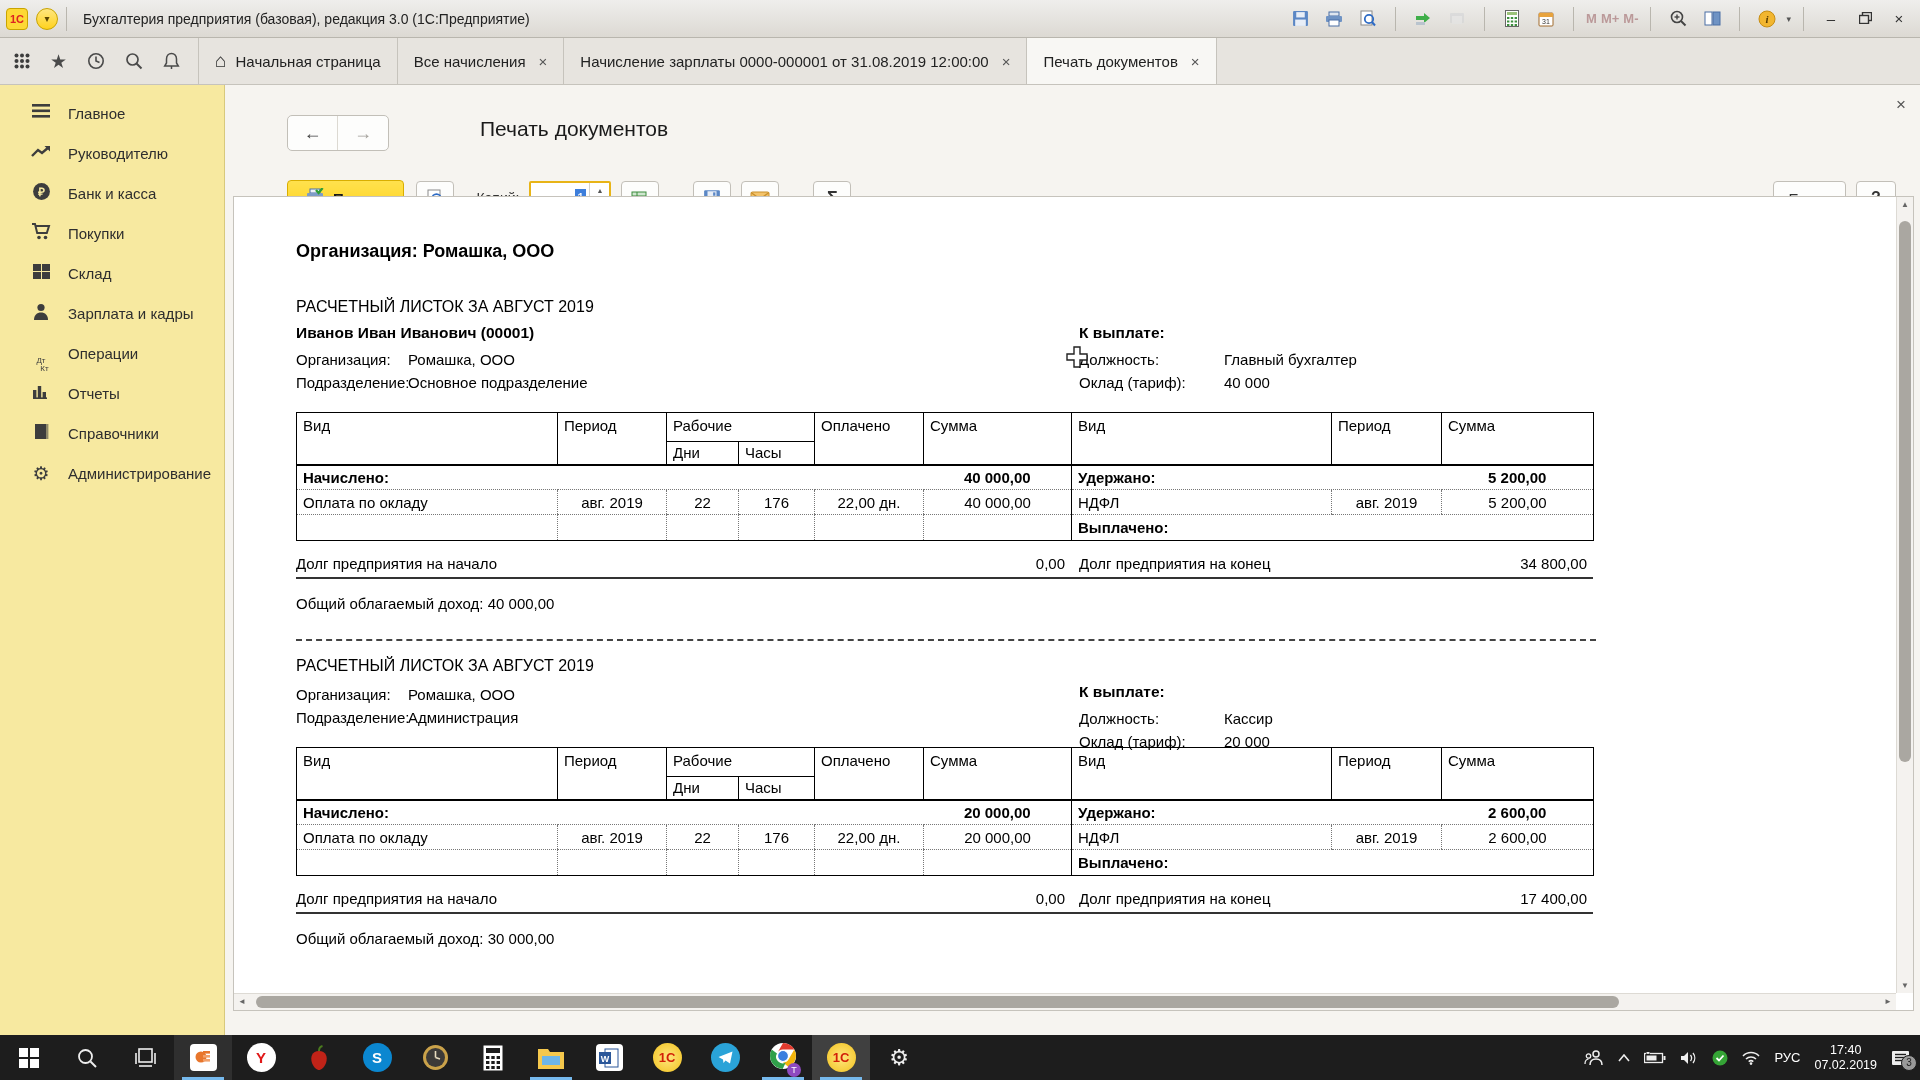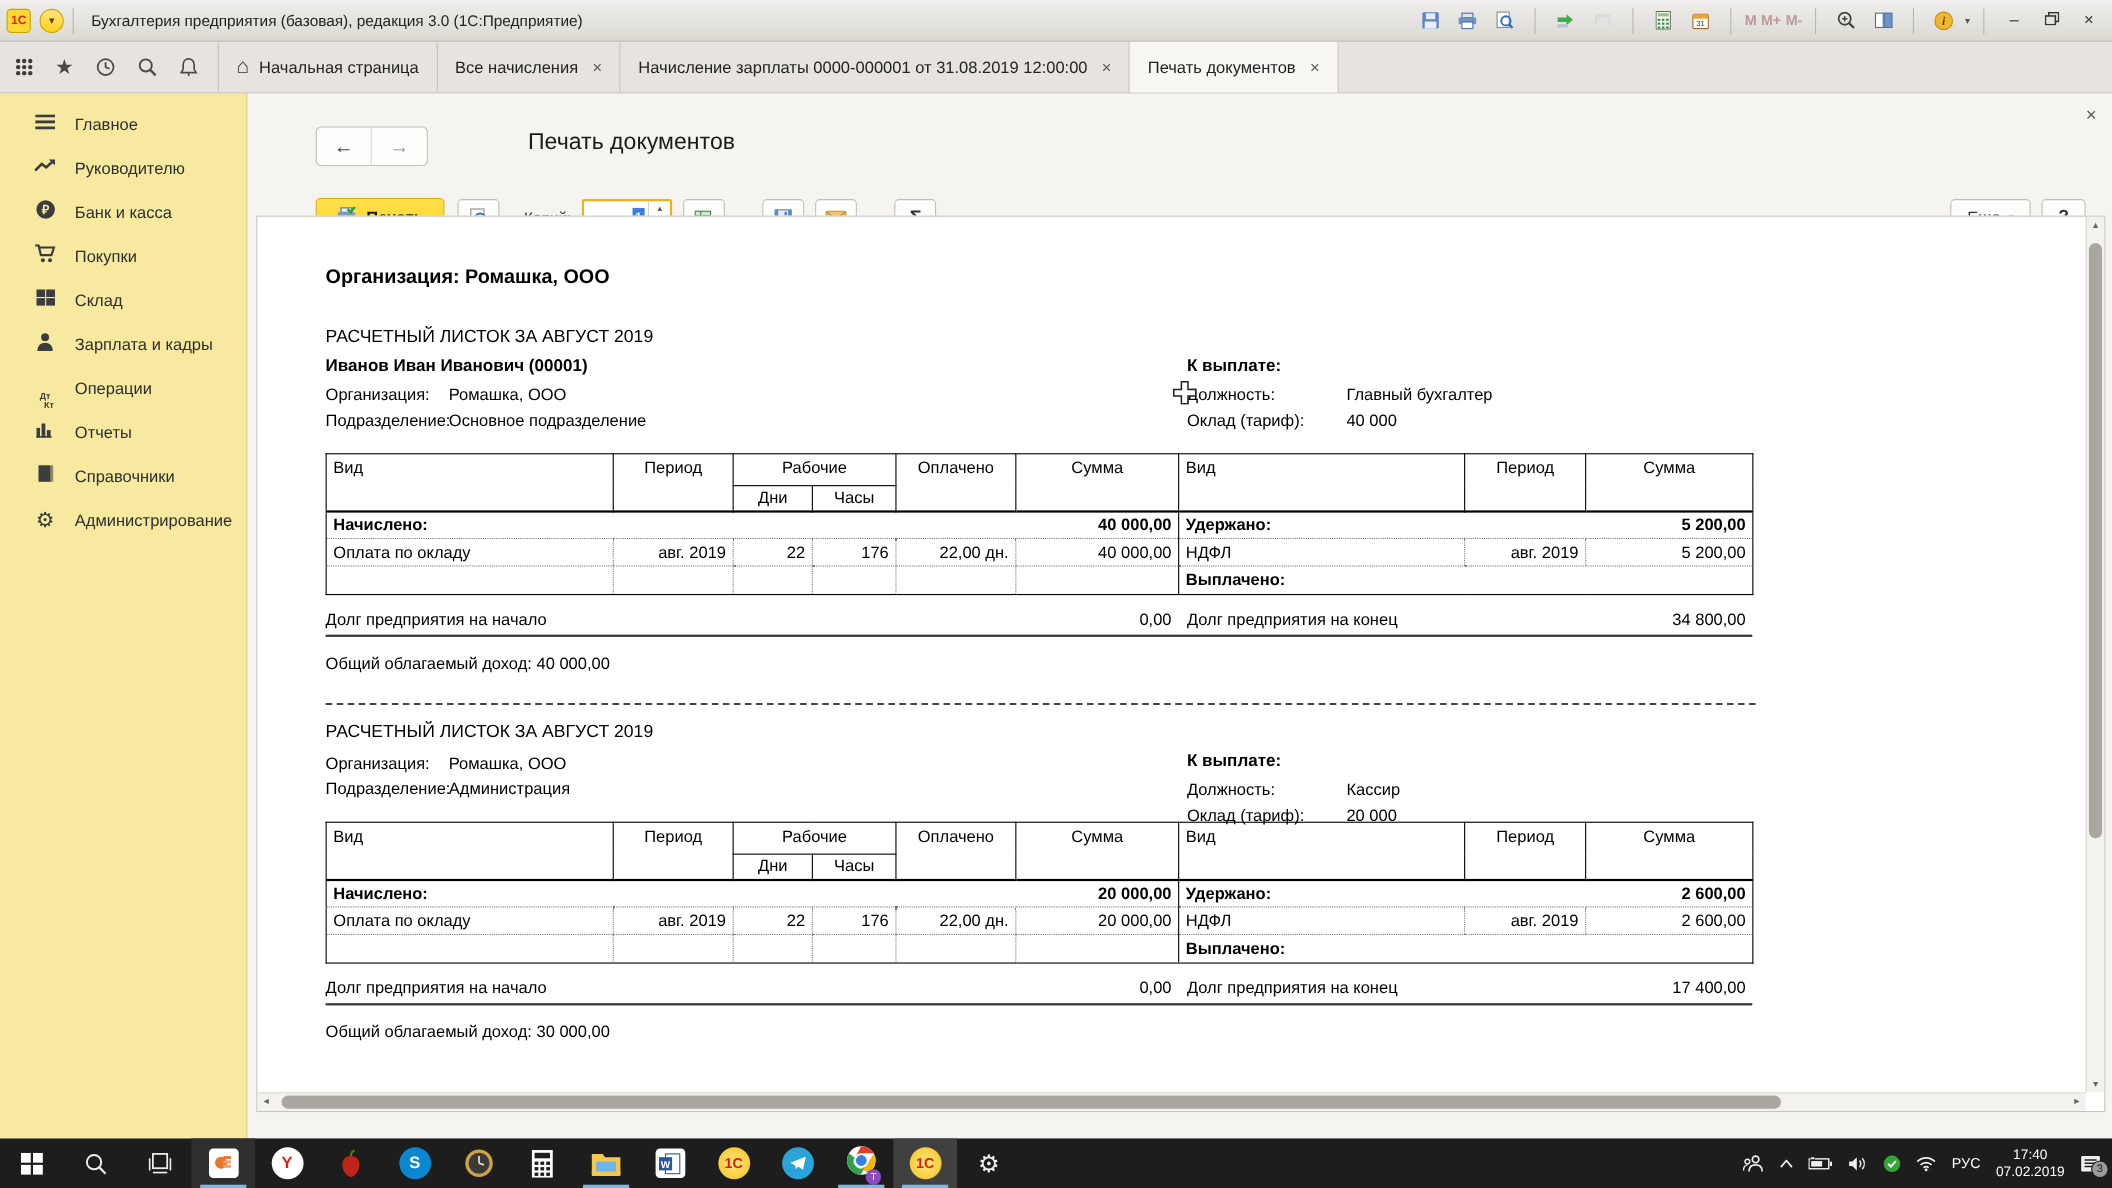--- a/index.html
+++ b/index.html
@@ -32,21 +32,21 @@
   .tab.active { background:#f8f7f4; }
   .tab .tclose { color:#555; font-size:15px; margin-left:4px; }
   .home-ico { font-size:19px; color:#333; }
 
   
   .sidebar { position:absolute; left:0; top:85px; width:225px; bottom:45px; background:#f7e9a0;
     border-right:1px solid #d8c97d; padding-top:8px; }
   .side-item { height:40px; display:flex; align-items:center; gap:16px; padding-left:30px; cursor:default; }
   .side-item .sico { width:22px; text-align:center; color:#3d3d3d; flex:0 0 22px; }
   .side-item .slabel { font-size:15px; color:#2e2e2e; }
-  .dtkt { font-size:8px; font-weight:bold; line-height:8px; color:#3d3d3d; text-align:left;margin-top:24px; }
+  .dtkt { font-size:8px; font-weight:normal; line-height:8px; color:#3d3d3d; text-align:left;margin-top:24px; }
 
   
   .content { position:absolute; left:225px; top:85px; right:0; bottom:45px; background:#f6f4f0; }
   .form-close { position:absolute; right:14px; top:10px; font-size:17px; color:#555; }
   .navgroup { position:absolute; left:62px; top:30px; display:flex; border:1px solid #c2bfb8; border-radius:5px;
     overflow:hidden; background:#fdfdfc; }
   .navbtn { width:50px; height:34px; display:flex; align-items:center; justify-content:center; font-size:18px; }
   .navbtn.back { color:#3d3d3d; border-right:1px solid #dcd9d2; }
   .navbtn.fwd { color:#a3a09a; }
   .page-title { position:absolute; left:255px; top:32px; font-size:21px; color:#1a1a1a; }
@@ -81,25 +81,25 @@
   .emp { font-weight:bold; font-size:15.5px; margin-bottom:6px; }
   .kv { display:flex; line-height:23px; }
   .kv .k { width:112px; flex:0 0 112px; }
   .ps-right { position:absolute; left:783px; top:0; width:510px; }
   .ps-right .topay { font-weight:bold; font-size:15.5px; margin-bottom:6px; }
   .ps-right .kv .k { width:145px; flex:0 0 145px; }
 
   table.ps { border-collapse:collapse; table-layout:fixed; width:1297px; margin-top:18px; }
   table.ps td { font-size:15px; padding:1px 6px; overflow:hidden; white-space:nowrap; }
   table.ps .hd td { border:1px solid #000; }
-  td.num { text-align:right; }
+  td.num { text-align:center; }
   td.b { font-weight:bold; }
   tr.hrow1 td { height:29px; vertical-align:top; padding-top:4px; }
   tr.hrow2 td { height:23px; }
-  tr.hrow1 td.c, tr.hrow2 td.c { text-align:center; }
+  tr.hrow1 td.c, tr.hrow2 td.c { text-align:left; }
   tr.trow td { border-top:2px solid #000; border-bottom:1px dotted #777; height:25px; }
   tr.drow td { border-bottom:1px dotted #777; height:25px; }
   tr.prow td { border-bottom:1px solid #000; height:26px; }
   .vs { border-left:1px dotted #777; }
   .vsolid { border-left:1px solid #000 !important; }
   .ledge { border-left:1px solid #000 !important; }
   .redge { border-right:1px solid #000 !important; }
 
   .debt-row { width:1297px; display:flex; margin-top:12px; line-height:22px; border-bottom:2px solid #333; padding-bottom:2px; }
   .debt-row .dl { flex:0 0 560px; }

